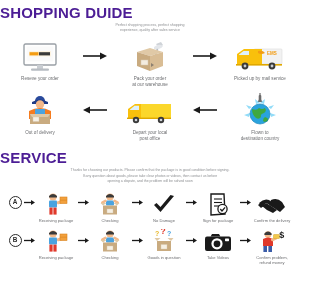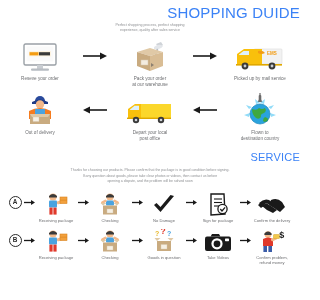--- a/index.html
+++ b/index.html
@@ -7,29 +7,29 @@
     width:300px;height:300px;
     background:#ffffff;
     font-family:"Liberation Sans","DejaVu Sans",sans-serif;
     color:#58595b;
     overflow:hidden;
     position:relative;
   }
   .page{width:300px;height:300px;position:relative;}
 
   .section-title{
-    text-align:right;
-    color:#3b82f6;
-    font-weight:normal;
+    text-align:left;
+    color:#4c1d95;
+    font-weight:bold;
     letter-spacing:.2px;
     font-size:15px;
     line-height:15px;
   }
   #guide-title{padding-top:5px;font-size:15px;}
-  #service-title{font-size:11px;}
+  #service-title{font-size:15px;}
 
   .subtitle{
     text-align:center;
     font-size:3.6px;
     line-height:5.2px;
     color:#8d8f92;
     margin-top:3px;
   }
   .fineprint{
     text-align:center;

